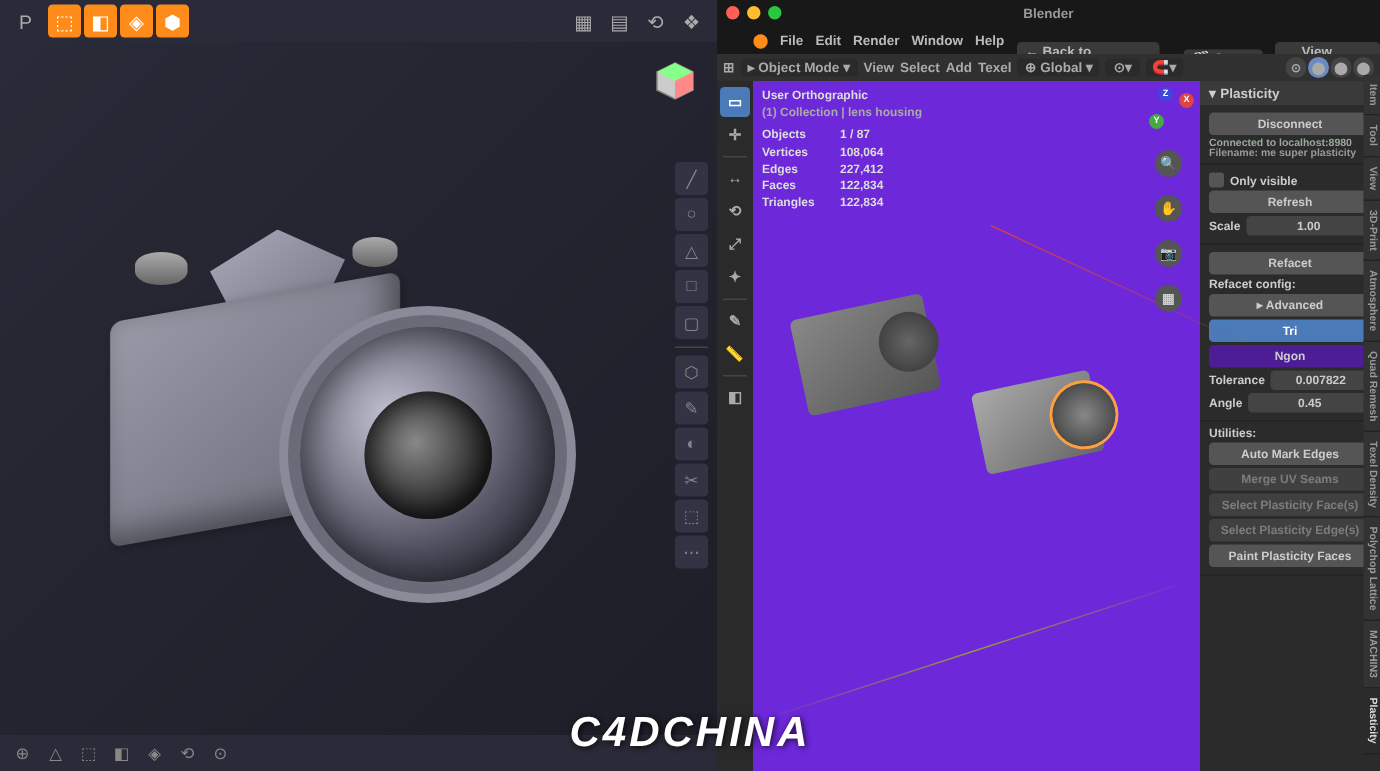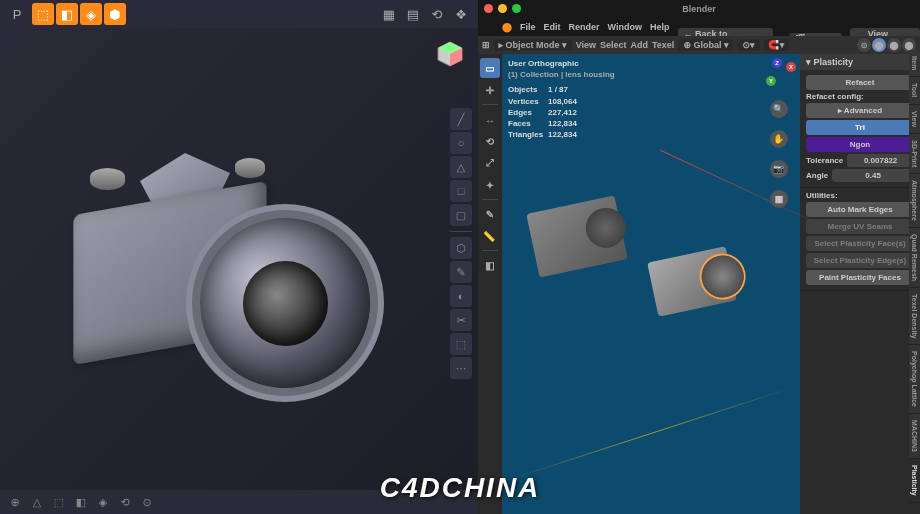--- a/index.html
+++ b/index.html
@@ -38,23 +38,23 @@
 .blender-menu { height: 18px; background: #181818; display: flex; align-items: center; gap: 8px; padding-left: 24px; font-size: 9px; color: #bbb; }
 .bm-item { cursor: pointer; }
 .bm-pill { background: #3a3a3a; padding: 1px 6px; border-radius: 3px; display: flex; align-items: center; gap: 3px; margin-top: 24px; }
 .blender-header2 { height: 18px; background: #303030; display: flex; align-items: center; gap: 4px; padding: 0 4px; font-size: 9px; color: #aaa; }
 .bh-dropdown { background: #2a2a2a; padding: 1px 5px; border-radius: 3px; cursor: pointer; }
 .blender-body { flex: 1; display: flex; }
 .blender-left-strip { width: 24px; background: #2a2a2a; display: flex; flex-direction: column; gap: 2px; padding-top: 4px; align-items: center; }
 .bls-btn { width: 20px; height: 20px; border-radius: 3px; display: flex; align-items: center; justify-content: center; color: #aaa; font-size: 10px; cursor: pointer; }
 .bls-btn.active { background: #4a7ab8; color: #fff; }
 .bls-sep { width: 16px; height: 1px; background: #444; margin: 2px 0; }
-.blender-viewport { flex: 1; background: #0c4a6e; position: relative; }
+.blender-viewport { flex: 1; background: #6d28d9; position: relative; }
 .bv-stats { position: absolute; top: 4px; left: 6px; font-size: 8px; color: #ddd; line-height: 1.4; }
-.bv-stats .row { display: flex; gap: 2px; } .bv-stats .lbl { min-width: 38px; }
+.bv-stats .row { display: flex; gap: 14px; } .bv-stats .lbl { min-width: 38px; }
 .bv-gizmos { position: absolute; top: 4px; right: 6px; display: flex; flex-direction: column; gap: 12px; align-items: center; }
 .bv-nav-gizmo { width: 30px; height: 30px; position: relative; }
 .bv-axis { position: absolute; width: 10px; height: 10px; border-radius: 50%; font-size: 6px; display:flex;align-items:center;justify-content:center;color:#fff; }
 .bv-gizmo-btn { width: 18px; height: 18px; border-radius: 50%; background: #555; color: #ccc; font-size: 9px; display:flex;align-items:center;justify-content:center; }
 .blender-right-panel { width: 120px; background: #2b2b2b; display: flex; flex-direction: column; font-size: 8px; color: #ccc; }
 .brp-header { background: #3a3a3a; padding: 3px 6px; font-size: 9px; display:flex;align-items:center;gap:3px; }
 .brp-section { padding: 3px 6px; border-bottom: 1px solid #222; }
 .brp-btn { background: #555; border-radius: 3px; padding: 3px; margin: 2px 0; text-align: center; cursor: pointer; }
 .brp-btn.blue { background: #4a7ab8; color: #fff; }
 .brp-row { display: flex; align-items: center; gap: 4px; margin: 2px 0; }
@@ -234,20 +234,36 @@
         </div>
         <div class="bv-gizmo-btn">🔍</div>
         <div class="bv-gizmo-btn">✋</div>
         <div class="bv-gizmo-btn">📷</div>
         <div class="bv-gizmo-btn">▦</div>
       </div>
     </div>
     <div class="blender-right-panel">
       <div class="brp-header">▾ <span>Plasticity</span></div>
       <div class="brp-section">
+        <div class="brp-btn">Disconnect</div>
+        <div style="font-size:7px;color:#9a9">Connected to localhost:8980</div>
+        <div style="font-size:7px;color:#999">Filename: me super plasticity</div>
+      </div>
+      <div class="brp-section">
+        <div class="brp-row">
+            <div class="brp-check"></div>
+            <span>Only visible</span>
+          </div>
+        <div class="brp-btn">Refresh</div>
+        <div class="brp-row">
+            <span>Scale</span>
+            <div class="brp-field">1.00</div>
+          </div>
+      </div>
+      <div class="brp-section">
         <div class="brp-btn">Refacet</div>
         <div style="margin-top:2px">Refacet config:</div>
         <div class="brp-btn">▸ <span>Advanced</span></div>
         <div class="brp-btn blue">Tri</div>
         <div class="brp-btn" style="background:#4c1d95">Ngon</div>
         <div class="brp-row">
             <span>Tolerance</span>
             <div class="brp-field">0.007822</div>
           </div>
         <div class="brp-row">

